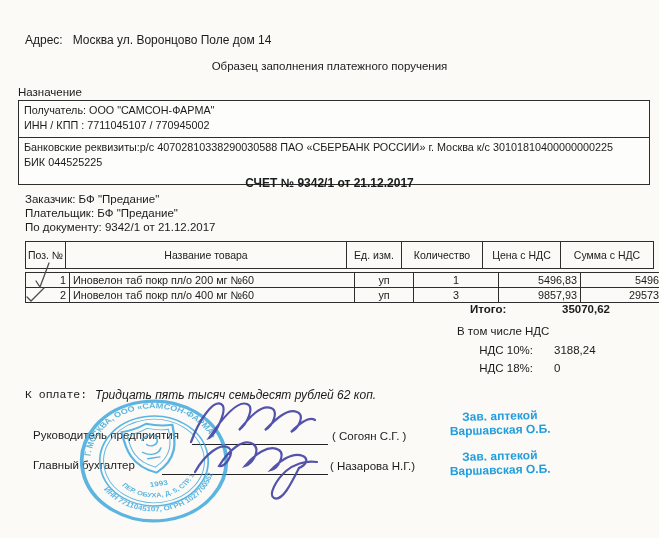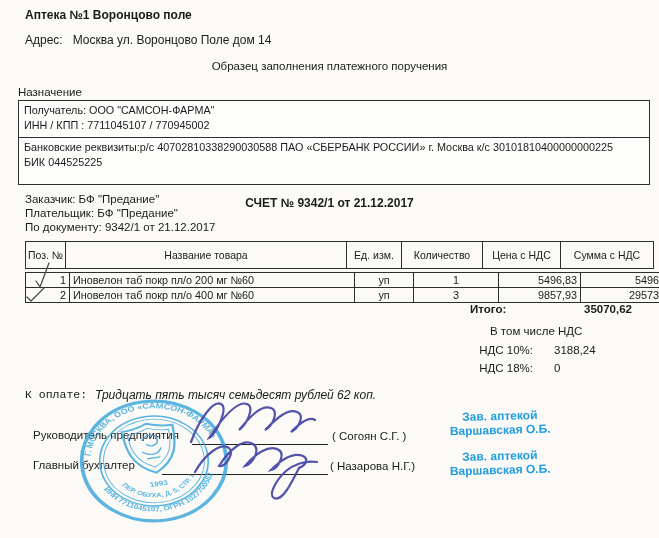--- a/index.html
+++ b/index.html
@@ -16,54 +16,53 @@
   .doc-title{left:25px;top:8px;font-size:12px;font-weight:bold;}
   .addr-row{left:25px;top:33px;font-size:12px;}
   .addr-row .val{margin-left:10px;}
   .subtitle{left:0;top:60px;width:659px;text-align:center;font-size:11.5px;}
   .purpose-label{left:18px;top:86px;font-size:11.5px;}
   .pbox{left:18px;width:632px;border:1px solid #2e2e2e;background:#fdfdfb;
         font-size:10.8px;line-height:15px;padding:2px 5px;box-sizing:border-box;
         white-space:nowrap;overflow:hidden;}
   .pbox1{top:100px;height:38px;}
   .pbox2{top:137px;height:48px;}
-  .invoice-title{left:0;top:176px;width:659px;text-align:center;font-size:12px;font-weight:bold;margin-top:20px;}
+  .invoice-title{left:0;top:176px;width:659px;text-align:center;font-size:12px;font-weight:bold;}
   .party{left:25px;font-size:11.5px;}
   .tblwrap{left:25px;top:241px;width:610px;}
   table{border-collapse:collapse;table-layout:fixed;width:610px;}
   td,th{border:1px solid #2e2e2e;font-weight:normal;overflow:hidden;white-space:nowrap;}
   thead th{height:26px;font-size:10.5px;text-align:center;vertical-align:middle;padding:0 1px;}
   .datatable{margin-top:3px;}
   .datatable td{height:14px;font-size:10.8px;padding:0 3px;vertical-align:middle;}
   .c-pos{width:37px;} .c-name{width:278px;} .c-unit{width:52px;}
   .c-qty{width:78px;} .c-price{width:75px;} .c-sum{width:90px;margin-left:48px;}
   .ta-r{text-align:right;} .ta-c{text-align:center;} .ta-l{text-align:left;}
   .total-label{left:470px;top:303px;font-size:11.5px;font-weight:bold;}
-  .total-value{left:540px;top:303px;width:92px;text-align:right;font-size:11.5px;font-weight:bold;}
-  .vat-including{left:490px;top:325px;font-size:11.5px;}
+  .total-value{left:540px;top:303px;width:92px;text-align:center;font-size:11.5px;font-weight:bold;}
+  .vat-including{left:457px;top:325px;font-size:11.5px;}
   .vat-row{left:430px;width:200px;font-size:11.5px;}
   .vat-row .lbl{display:inline-block;width:103px;text-align:right;}
   .vat-row .val{margin-left:21px;}
   .pay-label{left:25px;top:388px;font-size:11.5px;font-family:Liberation Mono, monospace;}
   .pay-words{left:95px;top:388px;font-size:12px;font-style:italic;}
   .sig-label{left:33px;font-size:11.5px;z-index:2;}
   .sig-line{border-bottom:1px solid #222;z-index:2;}
   .sig-name{font-size:11.5px;z-index:2;}
   .stamp-text{width:150px;text-align:center;color:#1f9ddd;font-weight:bold;
               font-size:12px;line-height:13.5px;transform:rotate(-1.5deg);z-index:4;}
   .seal{z-index:5;opacity:.82;pointer-events:none;}
   .ink{z-index:6;pointer-events:none;}
   .checks{z-index:3;pointer-events:none;}
 </style>
 </head>
 <body>
 
 <div id="page">
 
-  <div class="abs doc-title">Аптека №1 Воронцово поле</div>
 
   <div class="abs addr-row">
     <span>Адрес:</span><span class="val">Москва ул. Воронцово Поле дом 14</span>
   </div>
 
   <div class="abs subtitle">Образец заполнения платежного поручения</div>
 
   <div class="abs purpose-label">Назначение</div>
 
   <div class="abs pbox pbox1">

